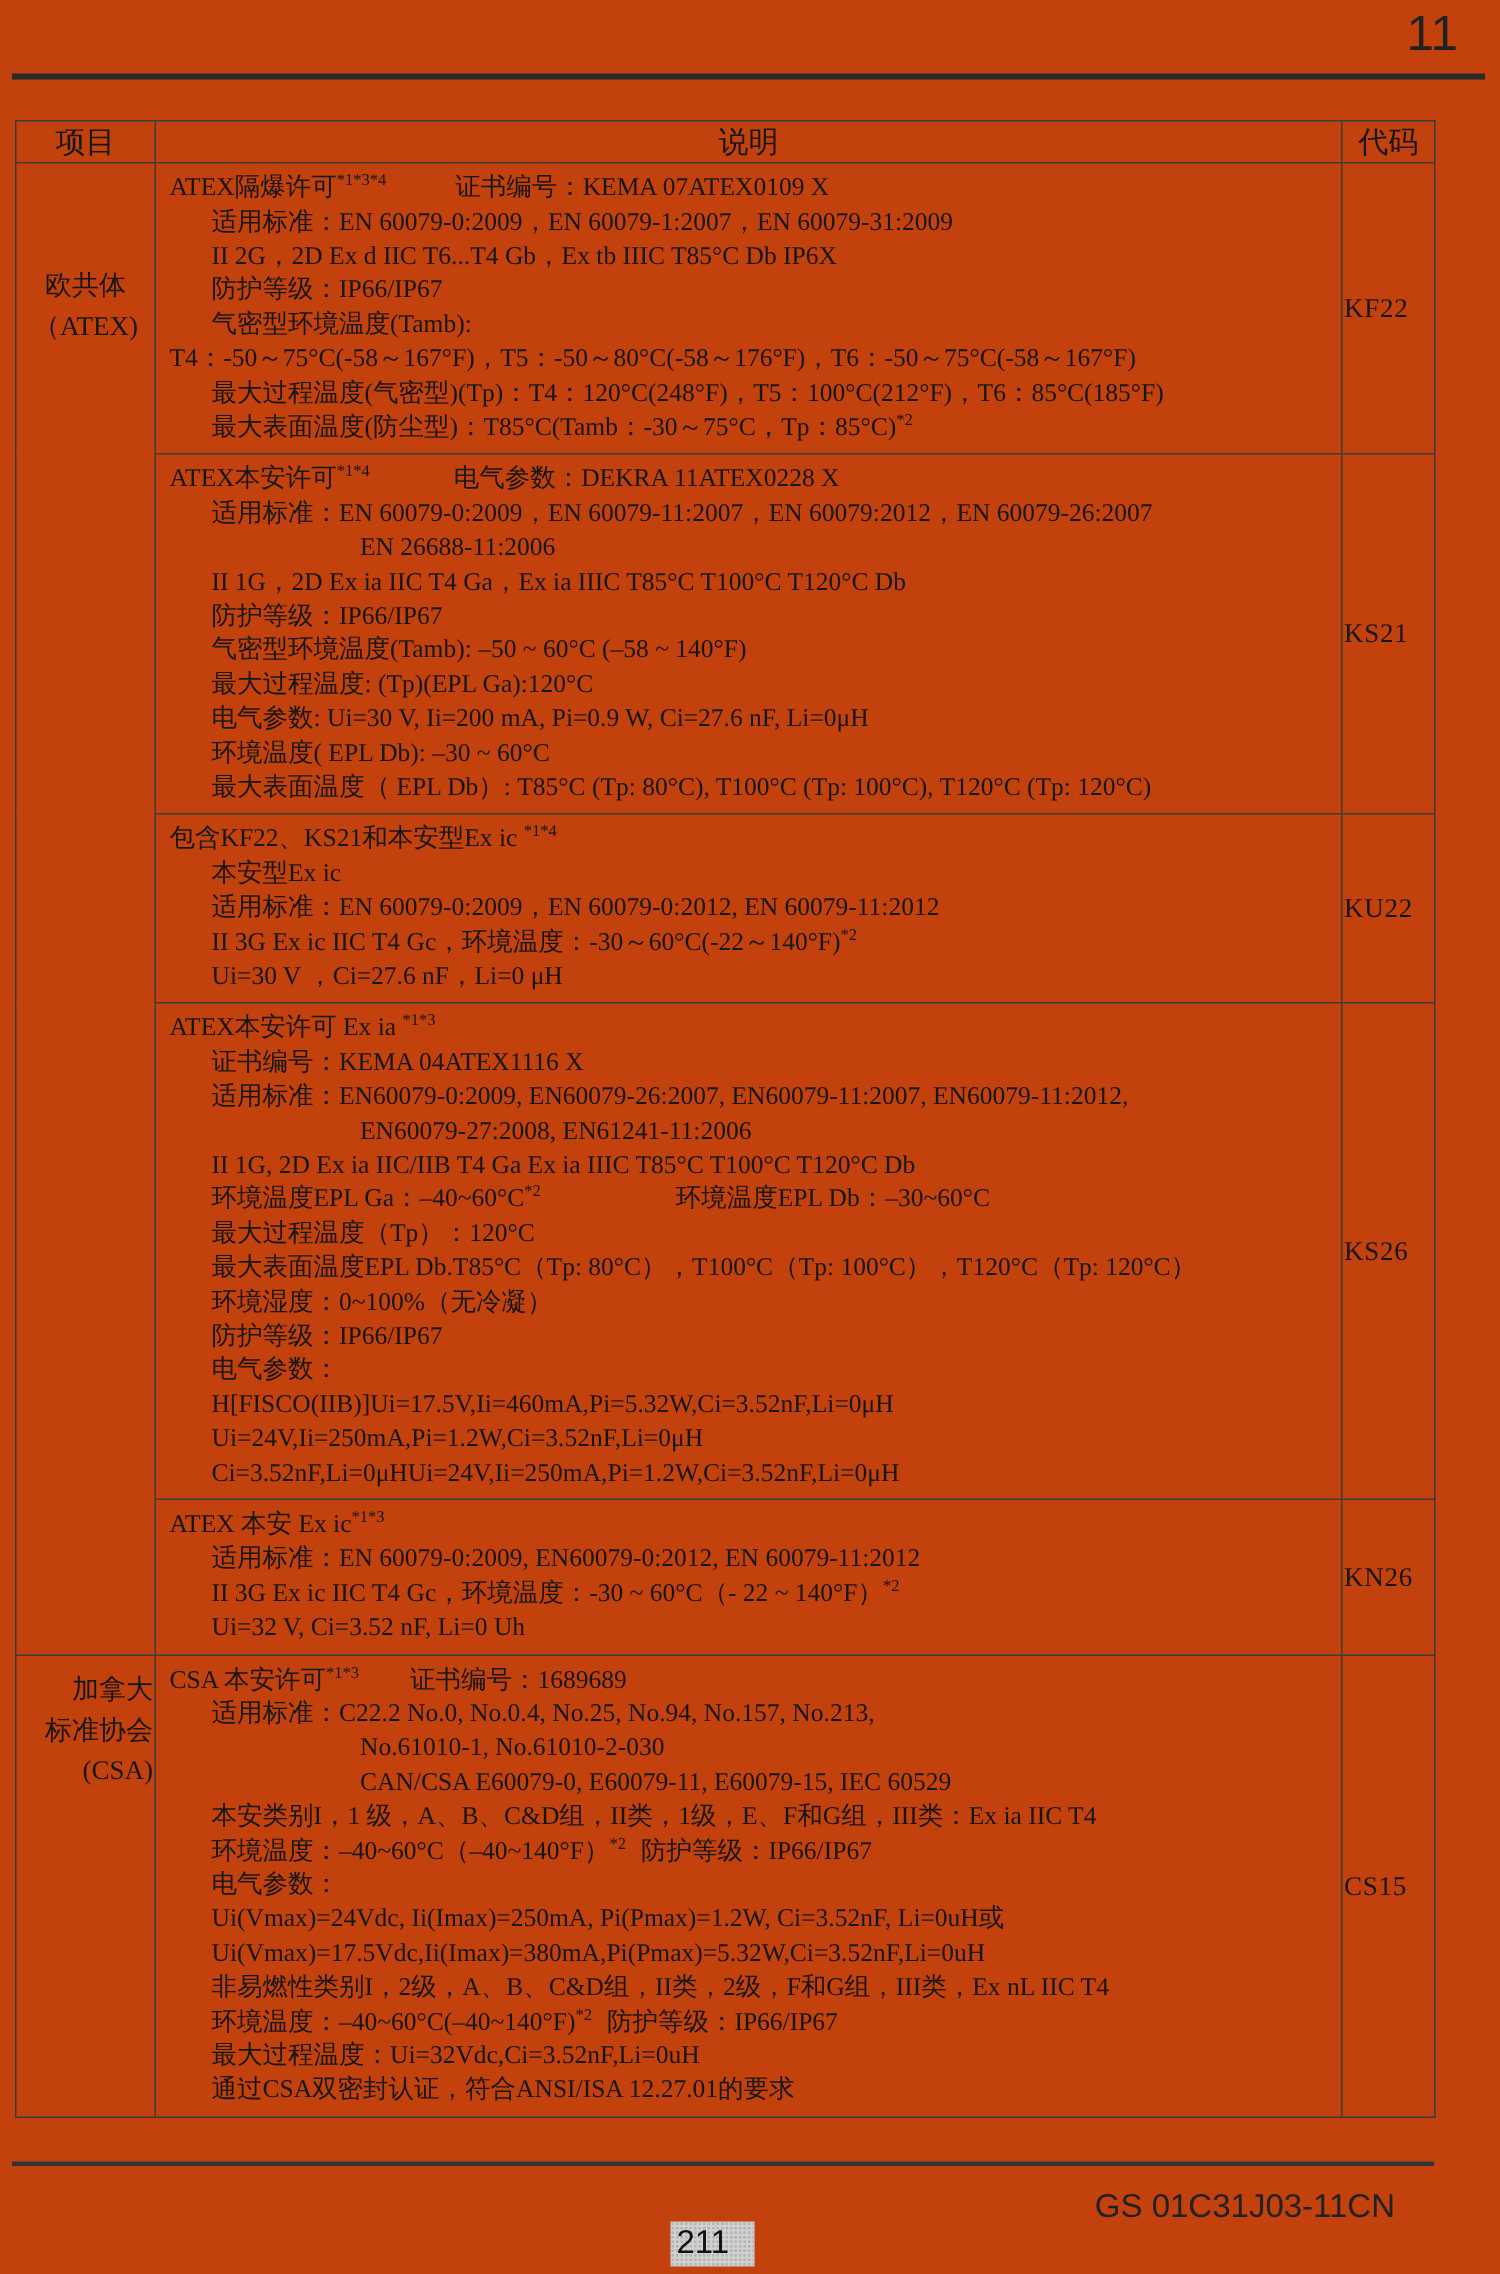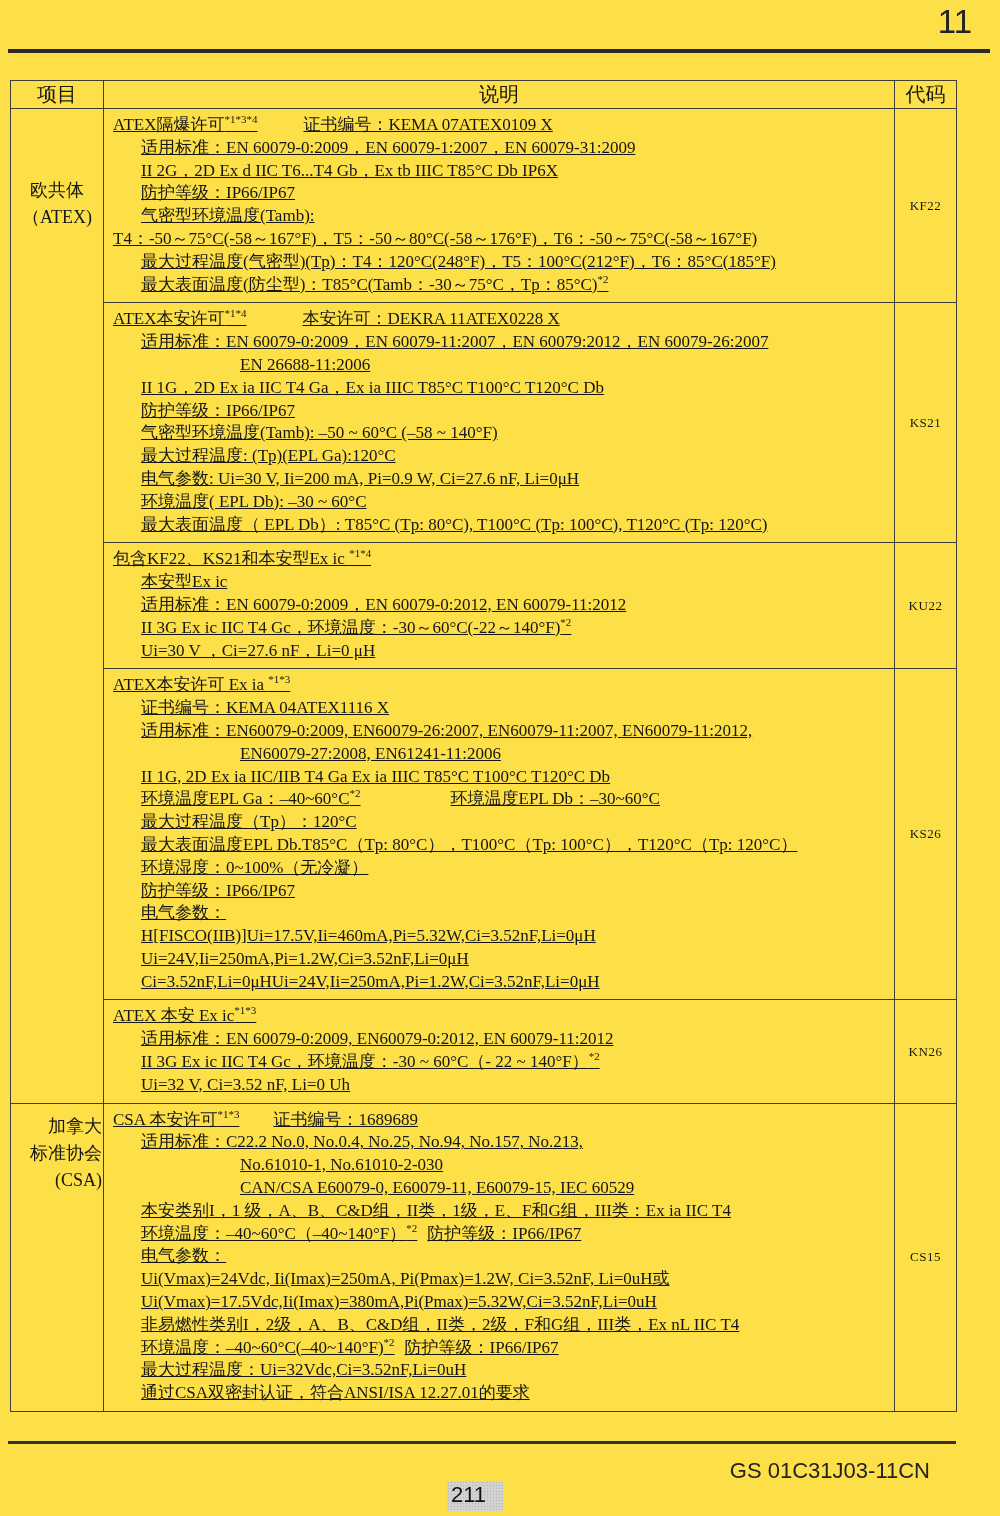--- a/index.html
+++ b/index.html
@@ -1,19 +1,19 @@
 <!DOCTYPE html>
 <html><head>
 <meta charset="utf-8">
 <style>
   html,body{margin:0;padding:0;background:#e8e8e8;}
   .page{
     position:relative;
     width:1000px;height:1516px;
-    background:#fde047;
+    background:#c2410c;
     font-family:"Liberation Serif","DejaVu Serif",serif;
     color:#1a1a1a;
     overflow:hidden;
   }
   .page-number{
     position:absolute;top:4px;right:28px;
     font-family:"Liberation Sans","DejaVu Sans",sans-serif;
     font-size:33px;line-height:36px;color:#222;
   }
   .top-rule{
@@ -32,33 +32,32 @@
   table.spec th, table.spec td{
     border:1px solid #3d3d3d;
   }
   table.spec th{
     font-weight:normal;font-size:20px;height:23px;
     text-align:center;padding:0;
   }
   td.desc-cell{
     vertical-align:top;
     padding:5px 4px 6px 0;
-    text-decoration:underline;
   }
   .line{line-height:22.8px;white-space:nowrap;}
   .ind0{padding-left:9px;}
   .ind1{padding-left:37px;}
   .ind2{padding-left:136px;}
   .sup{
     vertical-align:super;
     font-size:11px;line-height:0;
   }
   td.code-cell{
-    text-align:center;vertical-align:middle;
-    font-size:13px;letter-spacing:.5px;
+    vertical-align:middle;
+    font-size:18px;letter-spacing:.5px;
   }
   td.group-cell{vertical-align:top;font-size:18px;}
   td.group-cell div{line-height:27px;}
   td.g0{padding-top:68px;text-align:center;}
   td.g1{padding-top:9px;text-align:right;padding-left:8px;}
   .footer-rule{
     position:absolute;left:8px;top:1441px;width:948px;height:3px;
     background:#333;
   }
   .footer-doc{
@@ -111,21 +110,21 @@
               <div class="line ind1"><span>防护等级：IP66/IP67</span></div>
               <div class="line ind1"><span>气密型环境温度(Tamb):</span></div>
               <div class="line ind0"><span>T4：-50～75°C(-58～167°F)，T5：-50～80°C(-58～176°F)，T6：-50～75°C(-58～167°F)</span></div>
               <div class="line ind1"><span>最大过程温度(气密型)(Tp)：T4：120°C(248°F)，T5：100°C(212°F)，T6：85°C(185°F)</span></div>
               <div class="line ind1"><span>最大表面温度(防尘型)：T85°C(Tamb：-30～75°C，Tp：85°C)</span><span class="sup">*2</span></div>
             </td>
             <td class="code-cell">KF22</td>
           </tr>
           <tr>
             <td class="desc-cell">
-              <div class="line ind0"><span>ATEX本安许可</span><span class="sup">*1*4</span><span style="padding-left: 56px;">本安许可：DEKRA 11ATEX0228 X</span></div>
+              <div class="line ind0"><span>ATEX本安许可</span><span class="sup">*1*4</span><span style="padding-left: 56px;">电气参数：DEKRA 11ATEX0228 X</span></div>
               <div class="line ind1"><span>适用标准：EN 60079-0:2009，EN 60079-11:2007，EN 60079:2012，EN 60079-26:2007</span></div>
               <div class="line ind2"><span>EN 26688-11:2006</span></div>
               <div class="line ind1"><span>II 1G，2D Ex ia IIC T4 Ga，Ex ia IIIC T85°C T100°C T120°C Db</span></div>
               <div class="line ind1"><span>防护等级：IP66/IP67</span></div>
               <div class="line ind1"><span>气密型环境温度(Tamb): –50 ~ 60°C (–58 ~ 140°F)</span></div>
               <div class="line ind1"><span>最大过程温度: (Tp)(EPL Ga):120°C</span></div>
               <div class="line ind1"><span>电气参数: Ui=30 V, Ii=200 mA, Pi=0.9 W, Ci=27.6 nF, Li=0μH</span></div>
               <div class="line ind1"><span>环境温度( EPL Db): –30 ~ 60°C</span></div>
               <div class="line ind1"><span>最大表面温度（ EPL Db）: T85°C (Tp: 80°C), T100°C (Tp: 100°C), T120°C (Tp: 120°C)</span></div>
             </td>

